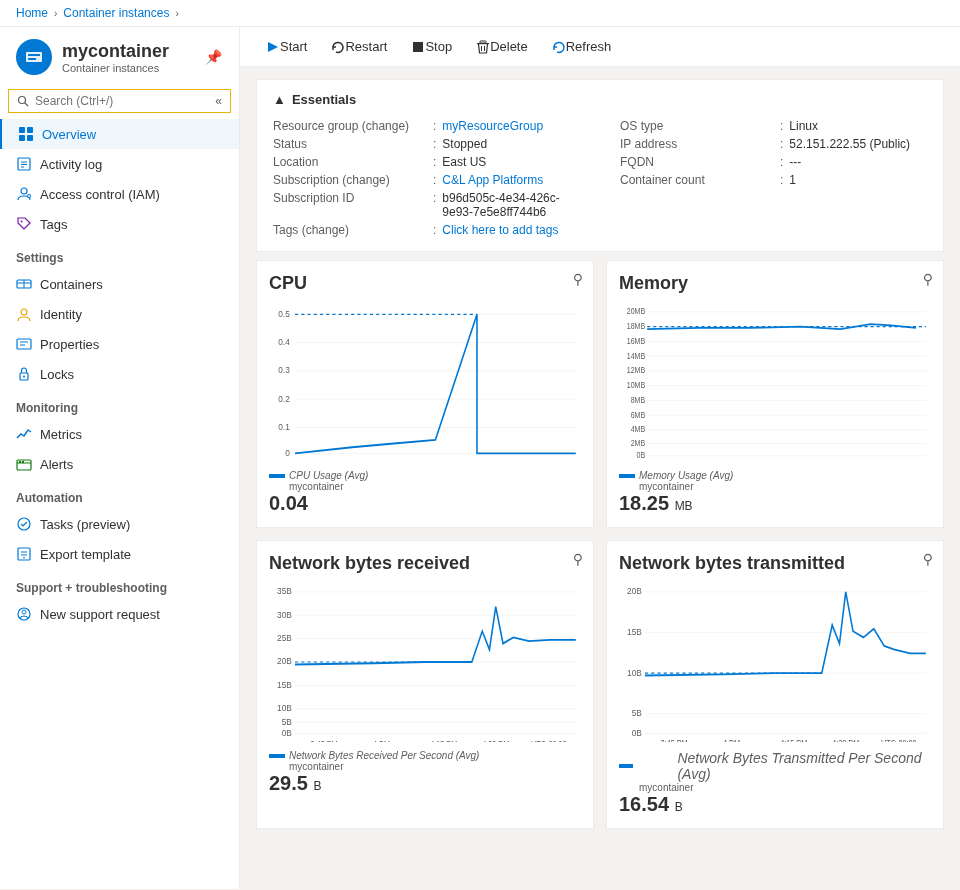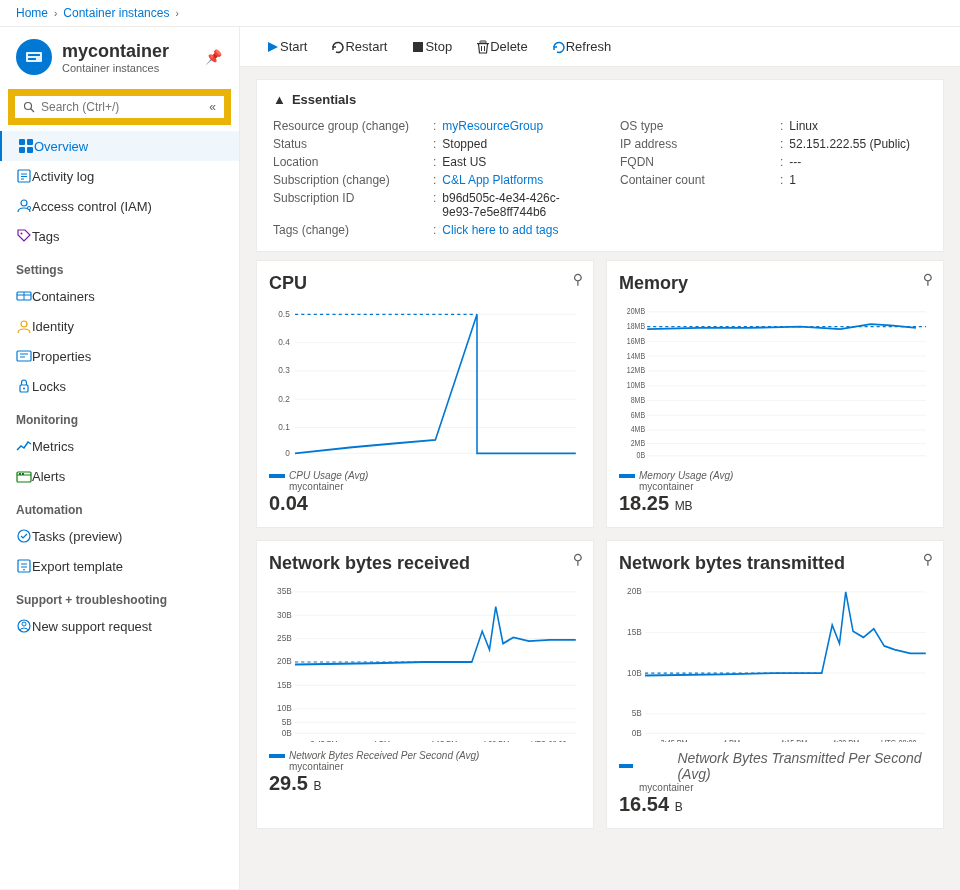--- a/index.html
+++ b/index.html
@@ -16,25 +16,25 @@
 
     
     .sidebar { width: 240px; background: #fff; border-right: 1px solid #edebe9; overflow-y: auto; flex-shrink: 0; }
     .sidebar-header { padding: 12px 16px 8px; display: flex; align-items: center; gap: 10px; }
     .sidebar-icon-circle { width: 36px; height: 36px; background: #0078d4; border-radius: 50%; display: flex; align-items: center; justify-content: center; }
     .sidebar-icon-circle svg { fill: white; }
     .sidebar-title { font-size: 18px; font-weight: 600; color: #323130; }
     .sidebar-subtitle { font-size: 11px; color: #605e5c; }
     .pin-icon { margin-left: auto; color: #605e5c; cursor: pointer; font-size: 14px; }
 
-    .search-box { margin: 6px 8px; display: flex; align-items: center; border: 7px solid #eab308; background: #fff; padding: 4px 8px; gap: 6px; }
+    .search-box { margin: 6px 8px; display: flex; align-items: center; border: 1px solid #eab308; background: #fff; padding: 4px 8px; gap: 6px; }
     .search-box input { border: none; outline: none; font-size: 12px; flex: 1; }
     .search-collapse { margin-left: auto; color: #605e5c; cursor: pointer; }
 
-    .nav-item { display: flex; align-items: center; padding: 7px 16px; cursor: pointer; font-size: 13px; color: #323130; }
+    .nav-item { display: flex; align-items: center; gap: 8px; padding: 7px 16px; cursor: pointer; font-size: 13px; color: #323130; }
     .nav-item.active { background: #eff6fc; color: #0078d4; border-left: 2px solid #0078d4; }
     .nav-section-title { padding: 12px 16px 4px; font-size: 12px; font-weight: 600; color: #605e5c; }
     .nav-icon { width: 16px; height: 16px; display: flex; align-items: center; justify-content: center; flex-shrink: 0; }
 
     
     .main { flex: 1; overflow-y: auto; background: #f3f2f1; }
 
     
     .toolbar { background: #fff; padding: 8px 16px; display: flex; align-items: center; gap: 4px; border-bottom: 1px solid #edebe9; }
     .toolbar-btn { display: flex; align-items: center; padding: 4px 10px; border: none; background: transparent; cursor: pointer; font-size: 13px; color: #323130; border-radius: 2px; }

